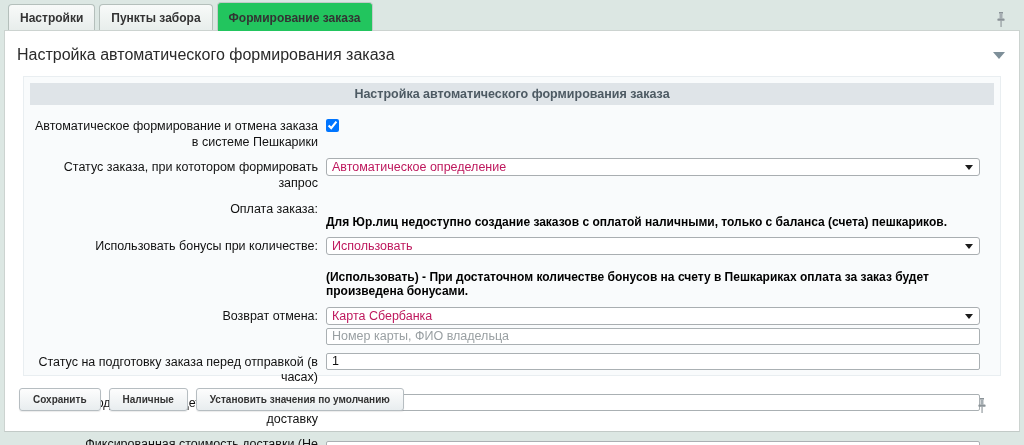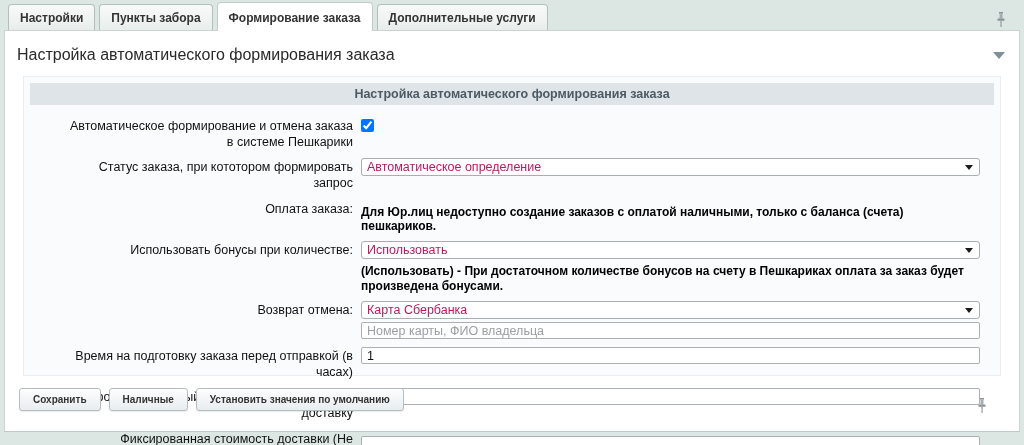--- a/index.html
+++ b/index.html
@@ -29,21 +29,21 @@
     font-weight: bold;
     font-size: 12px;
     color: #333;
     white-space: nowrap;
     position: relative;
     top: 1px;
     z-index: 1;
     cursor: pointer;
   }
   .tab.active {
-    background: #ffffff;
+    background: #22c55e;
     padding-top: 8px;
     border-color: #c3cbc8;
     z-index: 3;
   }
   .pin-top {
     position: absolute;
     right: 18px;
     top: 12px;
     z-index: 2;
   }
@@ -95,21 +95,20 @@
   .frow { display: flex; margin-bottom: 8px; }
   .flabel {
     width: 296px;
     flex: 0 0 296px;
     text-align: right;
     padding-right: 8px;
     padding-top: 2px;
     font-size: 12.5px;
     line-height: 1.25;
     color: #111;
-    margin-left: 35px;
   }
   .fctrl { flex: 1; padding-right: 14px; }
 
   .selwrap { position: relative; display: block; width: 100%; }
   .selwrap select {
     width: 100%;
     height: 18px;
     border: 1px solid #a9aeb1;
     border-radius: 3px;
     background: #fff;
@@ -143,21 +142,21 @@
     color: #111;
     padding: 0 5px;
   }
   .tinput::placeholder { color: #9aa0a3; }
   .sub-input { margin-top: 3px; }
 
   .hint {
     font-weight: bold;
     font-size: 12px;
     color: #000;
-    margin-top: 5px;
+    margin-top: 15px;
     line-height: 1.2;
   }
 
   input[type="checkbox"] {
     width: 13px; height: 13px;
     margin-top: 2px;
   }
 
   
   .btnrow {
@@ -184,21 +183,20 @@
     bottom: 14px;
   }
 </style>
 </head>
 <body>
 
 <div class="tabbar">
   <div class="tab">Настройки</div>
   <div class="tab">Пункты забора</div>
   <div class="tab active">Формирование заказа</div>
-  <div class="tab">Дополнительные услуги</div>
   <span class="pin-top">
     <svg width="10" height="16" viewBox="0 0 10 16">
       <rect x="3" y="0" width="4" height="1.6" fill="#8b9398"></rect>
       <rect x="3.5" y="1.6" width="3" height="5" fill="#a5adb2"></rect>
       <rect x="1.5" y="6.6" width="7" height="2.2" rx="0.6" fill="#8b9398"></rect>
       <rect x="4.5" y="8.8" width="1.1" height="6.2" fill="#8b9398"></rect>
     </svg>
   </span>
 </div>
 
@@ -255,21 +253,21 @@
         <span class="selwrap">
           <select>
             <option>Карта Сбербанка</option>
           </select>
         </span>
         <input type="text" class="tinput sub-input" placeholder="Номер карты, ФИО владельца" style="">
       </div>
     </div>
 
     <div class="frow">
-      <div class="flabel">Время на подготовку заказа перед отправкой (в часах)</div>
+      <div class="flabel">Статус на подготовку заказа перед отправкой (в часах)</div>
       <div class="fctrl">
         <input type="text" class="tinput" value="1" style="">
       </div>
     </div>
 
     <div class="frow">
       <div class="flabel">Промокод, который будет указан в заказах на доставку</div>
       <div class="fctrl">
         <input type="text" class="tinput" value="jokllok" style="">
       </div>

